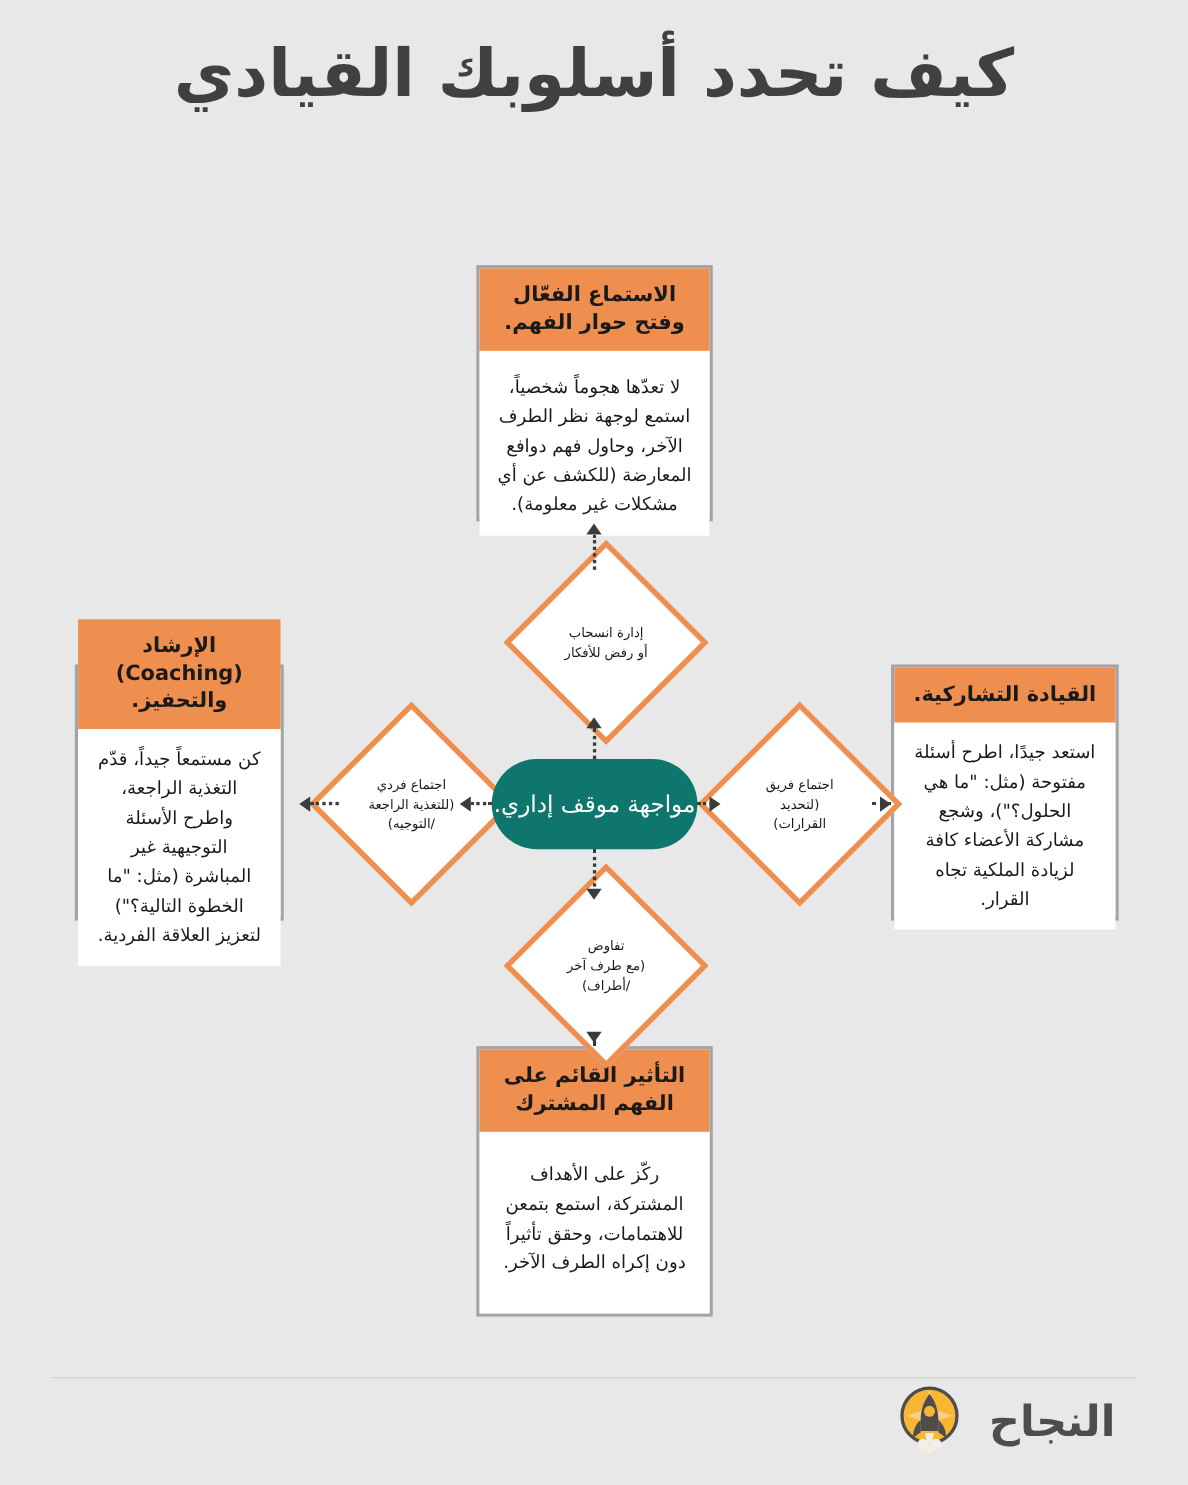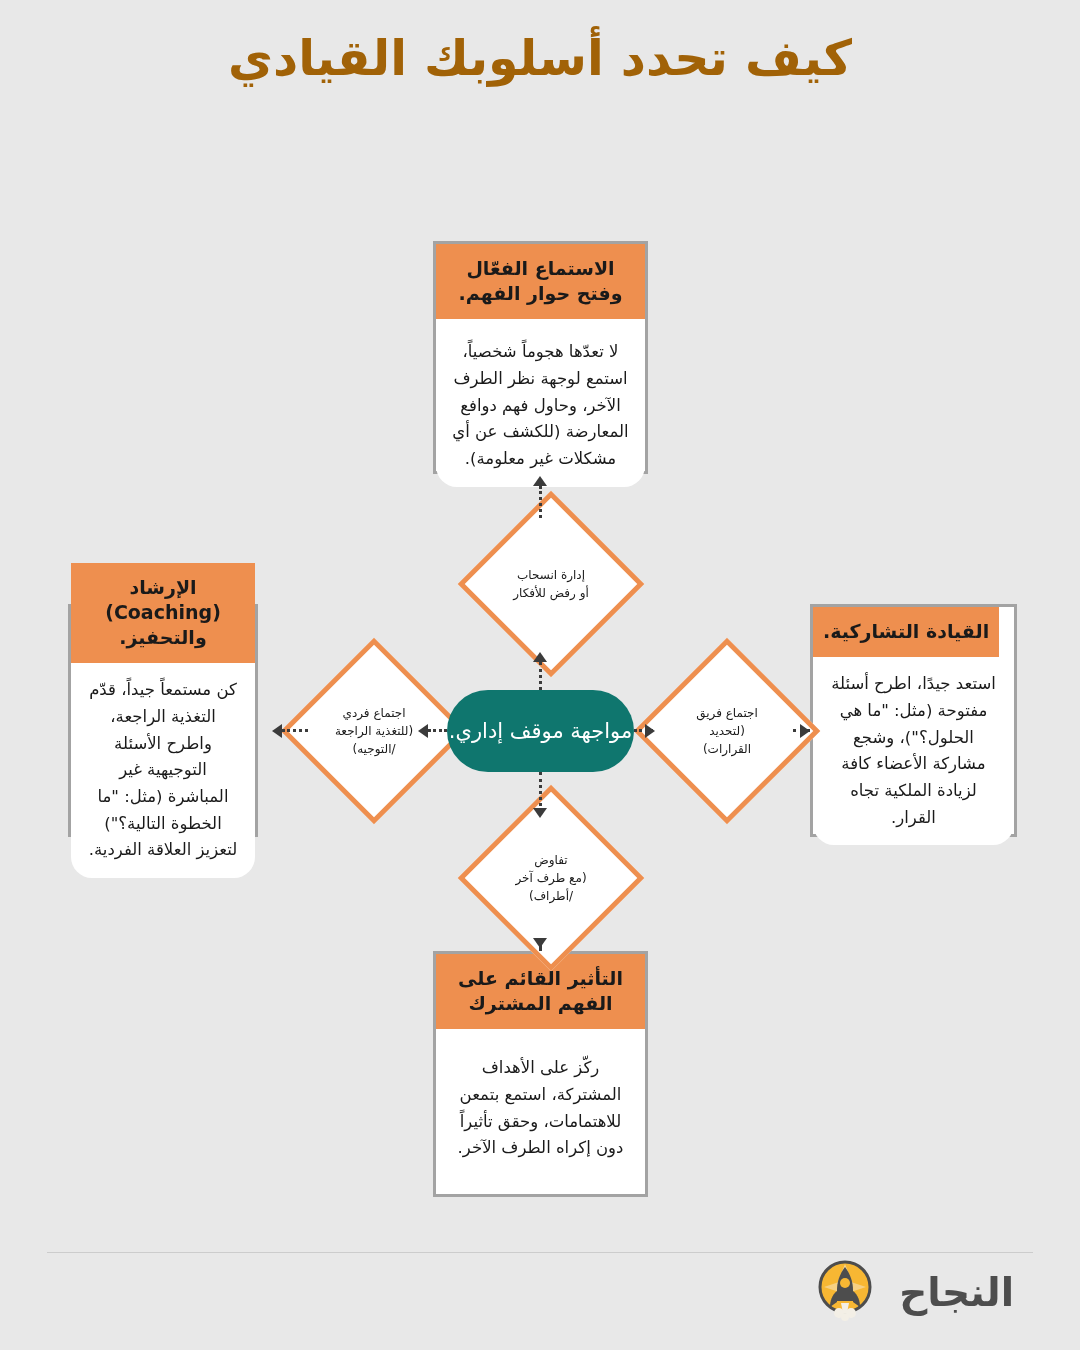--- a/index.html
+++ b/index.html
@@ -22,23 +22,23 @@
   
   .title-block {
     position: absolute;
     top: 22px;
     left: 0;
     width: 1080px;
     text-align: center;
     direction: rtl;
   }
   .title-line {
-    font-size: 49px;
+    font-size: 60px;
     font-weight: bold;
-    color: #a16207;
+    color: #404040;
     line-height: 1.52;
     letter-spacing: 0px;
   }
 
   
   .card {
     position: absolute;
     background: #ffffff;
     border: 3px solid #a3a3a3;
     direction: rtl;
@@ -55,26 +55,25 @@
     padding: 12px 10px 13px 10px;
   }
   .card-body {
     flex: 1;
     background: #ffffff;
     color: #1a1a1a;
     font-size: 16.5px;
     line-height: 1.62;
     text-align: center;
     padding: 20px 16px 14px 16px;
-    border-radius: 21px;
   }
 
   #card-top    { left: 433px; top: 241px;  width: 215px; height: 233px; }
   #card-left   { left: 68px;  top: 604px;  width: 190px; height: 233px; justify-content: center; }
-  #card-right  { left: 810px; top: 604px;  width: 207px; height: 233px; align-items: flex-end; }
+  #card-right  { left: 810px; top: 604px;  width: 207px; height: 233px; }
   #card-bottom { left: 433px; top: 951px;  width: 215px; height: 246px; }
 
   #card-left .card-body,
   #card-right .card-body { padding-top: 14px; }
   #card-bottom .card-body { padding-top: 26px; }
 
   
   .diamond-wrap {
     position: absolute;
     width: 132px;

